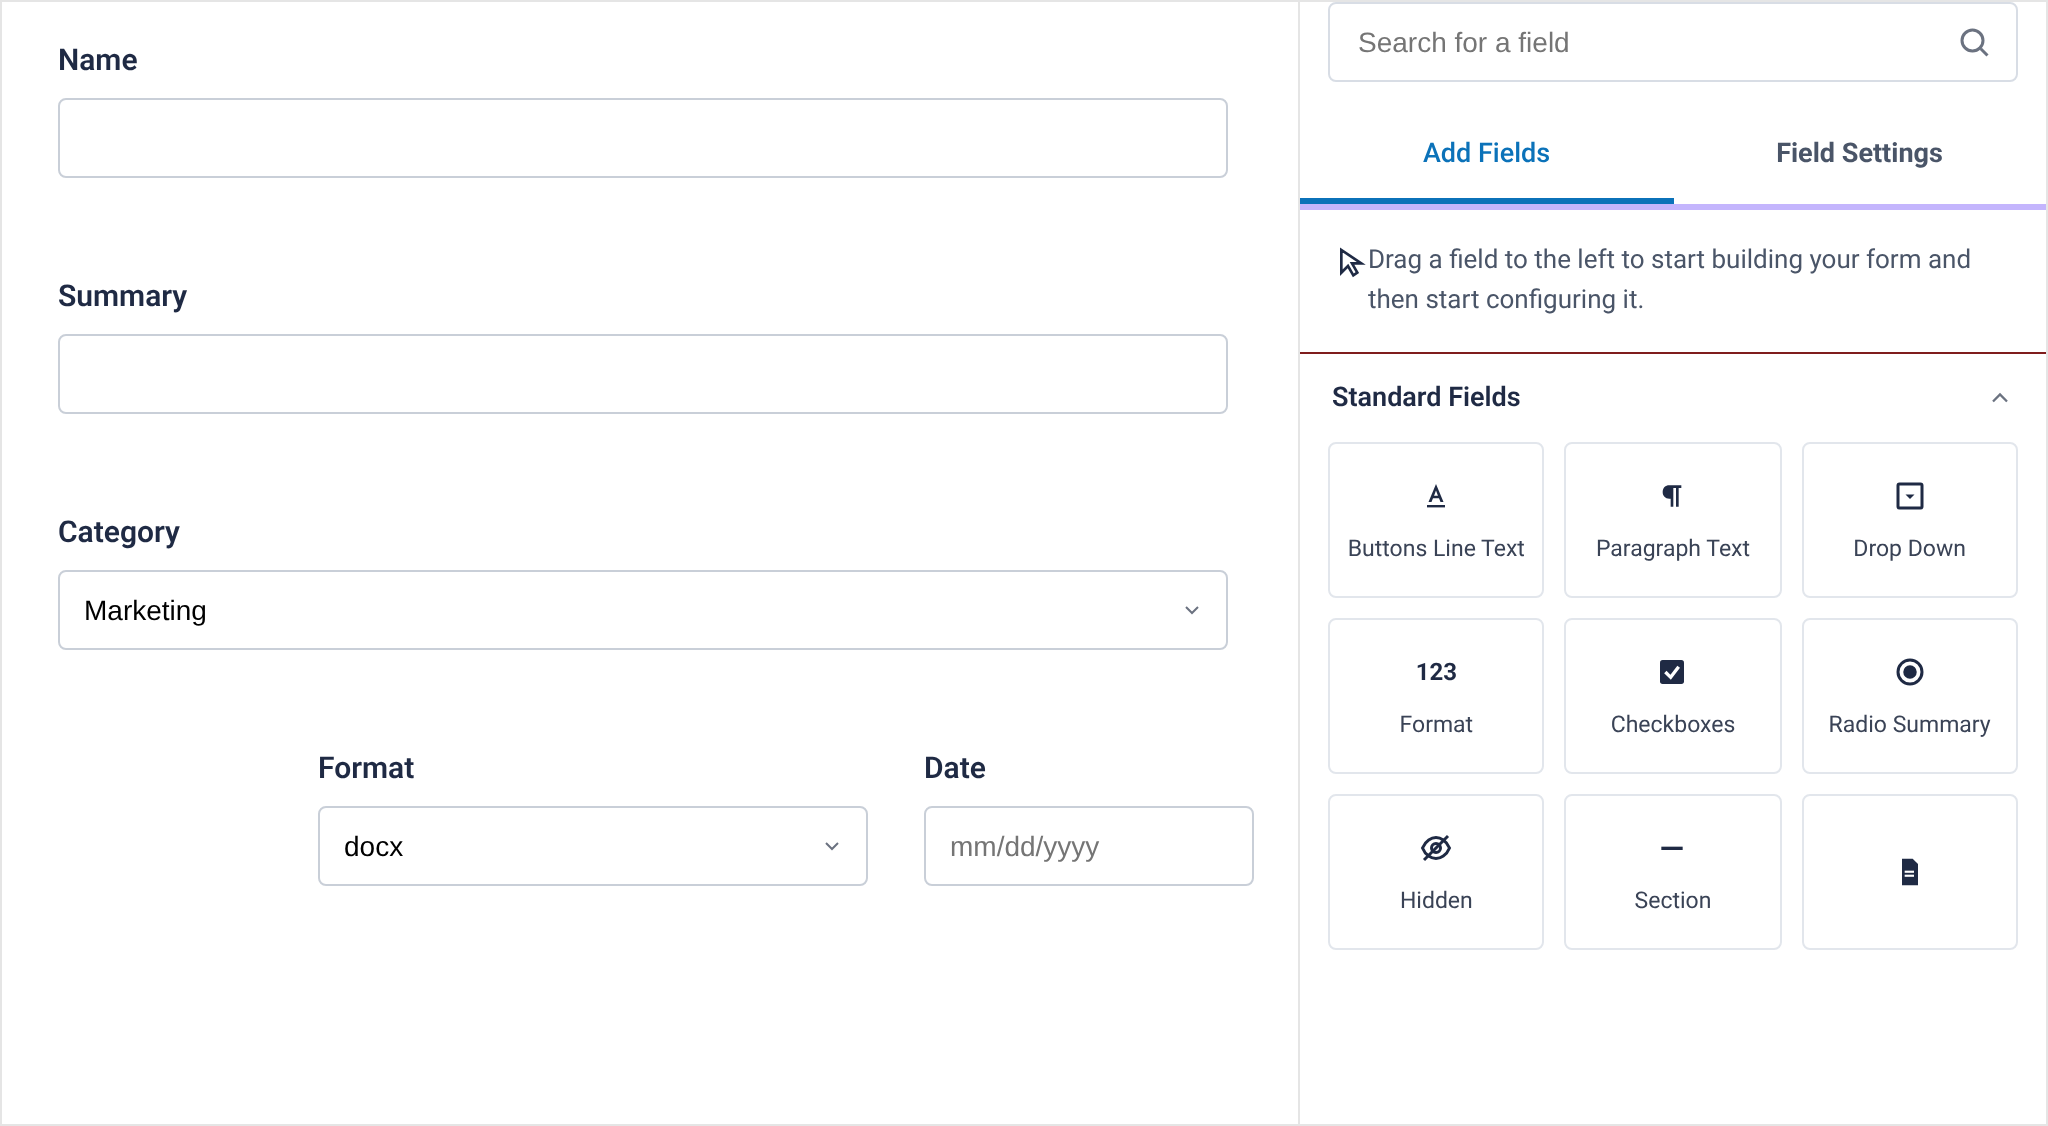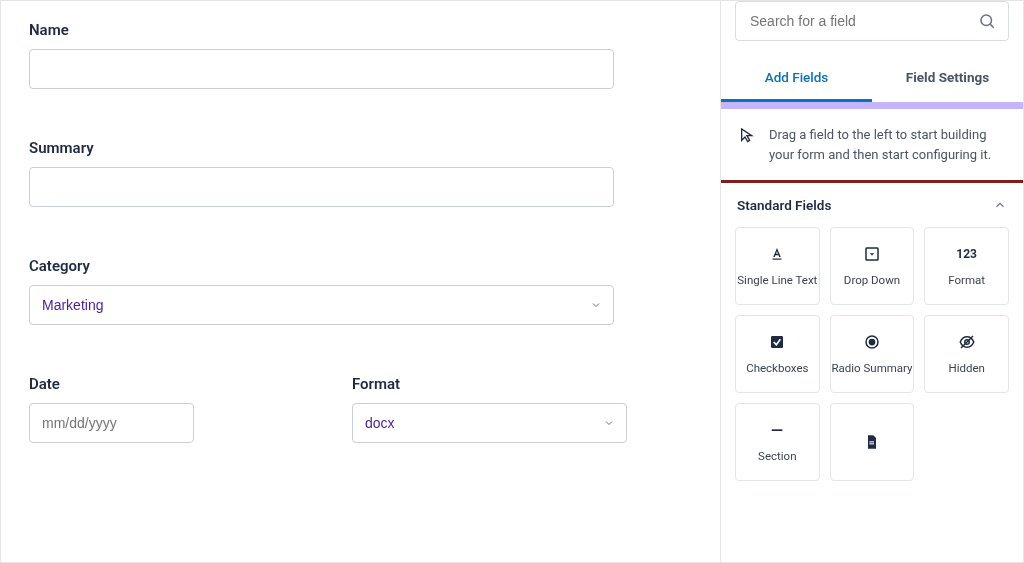--- a/index.html
+++ b/index.html
@@ -42,32 +42,32 @@
   background: #fff;
 }
 .text-input.wide { width: 585px; }
 .date-input { width: 165px; }
 .format-select { width: 275px; }
 .select-wrap { position: relative; display: inline-block; }
 .select-input {
   appearance: none;
   -webkit-appearance: none;
   cursor: pointer;
-  color: #4c1d95;
+  color: #000000;
 }
 .select-caret {
   position: absolute;
   right: 12px;
   top: 50%;
   transform: translateY(-50%);
   pointer-events: none;
   color: #6b7280;
 }
 .sidebar {
-  width: 303px;
+  width: 374px;
   border-left: 1px solid #e5e5e5;
   display: flex;
   flex-direction: column;
 }
 .search-wrap { padding: 0 14px 14px 14px; }
 .search-box {
   position: relative;
   border: 1px solid #d8dde5;
   border-radius: 4px;
   height: 40px;
@@ -79,42 +79,41 @@
   outline: none;
   flex: 1;
   padding: 0 14px;
   font-size: 14px;
   background: transparent;
   color: #6b7280;
 }
 .search-box .icon { padding-right: 12px; color: #6b7280; }
 .tabs {
   display: flex;
-  border-bottom: 7px solid #c4b5fd;
+  border-bottom: 3px solid #c4b5fd;
 }
 .tab {
   flex: 1;
   text-align: center;
   padding: 14px 0;
   font-size: 13.5px;
   color: #4a5568;
   cursor: pointer;
   border-bottom: 3px solid transparent;
   font-weight: bold;
 }
 .tab.active {
   color: #0b72b9;
   border-bottom-color: #0b72b9;
   font-weight: 500;
 }
 .hint {
   display: flex;
-  gap: 14px;
   padding: 16px 18px;
-  border-bottom: 3px solid #7f1d1d;
+  border-bottom: 1px solid #7f1d1d;
   align-items: flex-start;
 }
 .hint .cursor-icon { color: #1f2a44; flex-shrink: 0; margin-top: 2px; }
 .hint-text {
   font-size: 13px;
   color: #4a5568;
   line-height: 1.5;
 }
 .section-header {
   display: flex;
@@ -179,37 +178,37 @@
         </select>
         <span class="select-caret">
           <svg width="12" height="12" viewBox="0 0 24 24" fill="none" stroke="currentColor" stroke-width="2">
               <polyline points="6 9 12 15 18 9"></polyline>
             </svg>
         </span>
       </div>
     </div>
 
     <div class="field-row">
-      <div class="field-col">
-        <label class="field-label">Date</label>
-        <input class="text-input date-input" placeholder="mm/dd/yyyy" style="">
-      </div>
       <div class="field-col" style="margin-left:130px;">
         <label class="field-label">Format</label>
         <div class="select-wrap format-select">
           <select class="select-input format-select">
             <option>docx</option>
           </select>
           <span class="select-caret">
             <svg width="12" height="12" viewBox="0 0 24 24" fill="none" stroke="currentColor" stroke-width="2">
                 <polyline points="6 9 12 15 18 9"></polyline>
               </svg>
           </span>
         </div>
       </div>
+      <div class="field-col">
+        <label class="field-label">Date</label>
+        <input class="text-input date-input" placeholder="mm/dd/yyyy" style="">
+      </div>
     </div>
 
   </div>
 
   <div class="sidebar">
 
     <div class="search-wrap">
       <div class="search-box">
         <input type="text" placeholder="Search for a field" style="">
         <span class="icon">
@@ -246,23 +245,31 @@
 
     <div class="field-grid">
 
       <div class="field-tile">
         <span class="tile-icon">
           <svg width="18" height="18" viewBox="0 0 24 24" fill="currentColor">
               <path d="M12 4 L7 16 L9 16 L10 13.5 L14 13.5 L15 16 L17 16 L12 4 Z M10.7 11.8 L12 8.4 L13.3 11.8 Z"></path>
               <rect x="6" y="18" width="12" height="1.6"></rect>
             </svg>
         </span>
-        <span class="tile-label">Single Line Text</span>
-      </div>
-
+        <span class="tile-label">Buttons Line Text</span>
+      </div>
+
+      <div class="field-tile">
+        <span class="tile-icon">
+          <svg width="16" height="16" viewBox="0 0 24 24" fill="currentColor">
+              <path d="M10 4 C7 4 5 6 5 9 C5 12 7 14 10 14 L11 14 L11 20 L13 20 L13 6 L15 6 L15 20 L17 20 L17 6 L19 6 L19 4 Z"></path>
+            </svg>
+        </span>
+        <span class="tile-label">Paragraph Text</span>
+      </div>
 
       <div class="field-tile">
         <span class="tile-icon">
           <svg width="18" height="18" viewBox="0 0 24 24" fill="none" stroke="currentColor" stroke-width="2">
               <rect x="4" y="4" width="16" height="16" rx="1"></rect>
               <polyline points="9 11 12 14 15 11" fill="currentColor" stroke="none"></polyline>
             </svg>
         </span>
         <span class="tile-label">Drop Down</span>
       </div>

